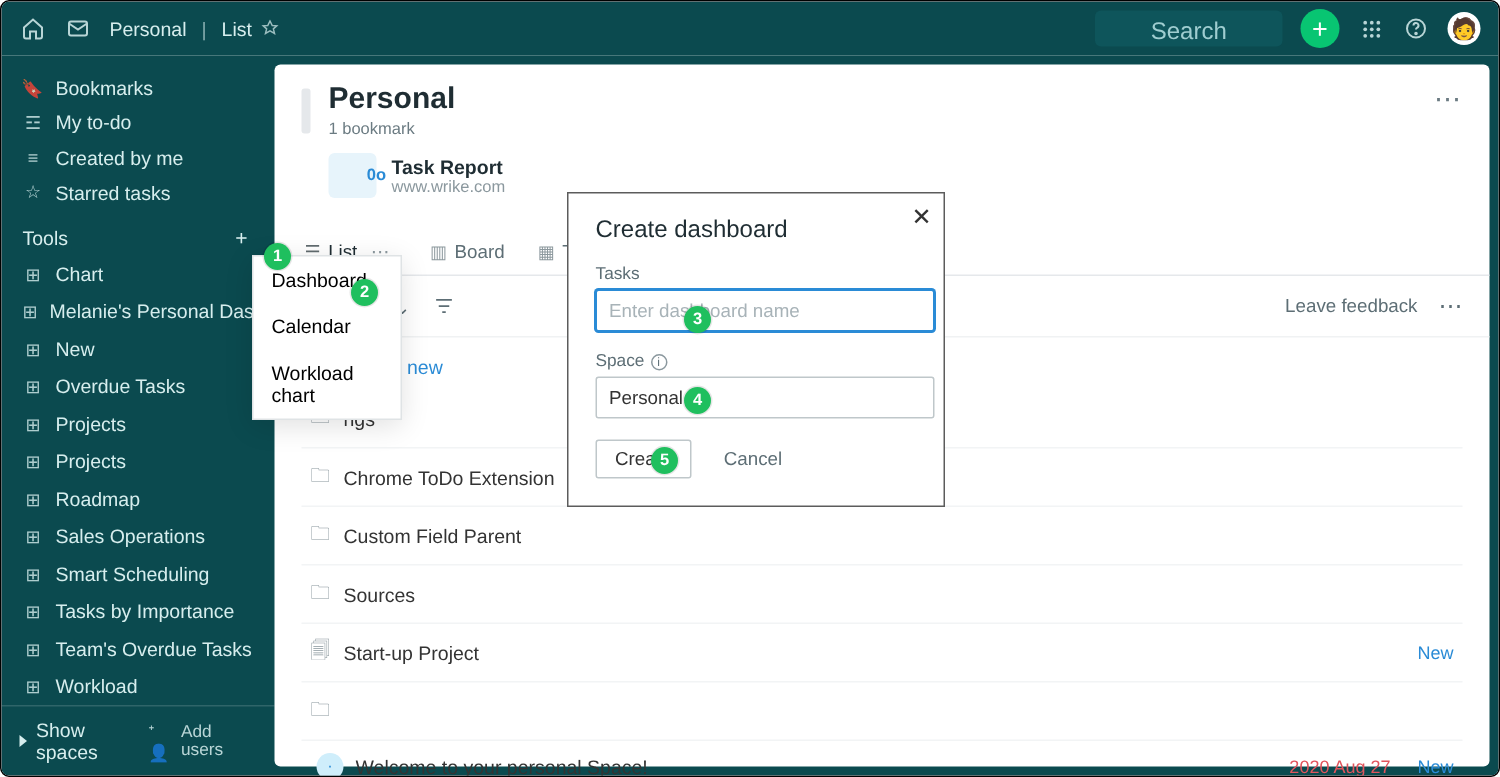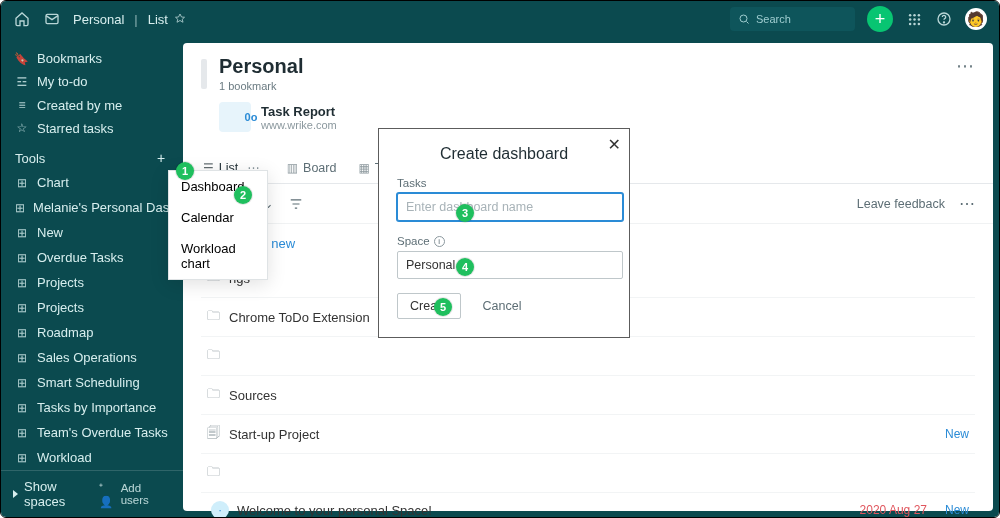--- a/index.html
+++ b/index.html
@@ -5,21 +5,21 @@
   * { box-sizing: border-box; margin: 0; padding: 0; font-family: -apple-system, "Segoe UI", Arial, sans-serif; }
   body { background: #fff; width: 1000px; height: 518px; overflow: hidden; position: relative; }
   .app { display: flex; flex-direction: column; height: 100%; border: 1px solid #000; border-radius: 6px; overflow: hidden; }
   
   .topbar { height: 36px; background: #0b4a4f; display:flex; align-items:center; padding:0 12px; color:#d7eeee; font-size:13px;}
   .topbar .left { display:flex; align-items:center; gap:12px; }
   .crumb-sep { opacity:.6; margin:0 4px; }
   .crumb { display:flex; align-items:center; gap:6px;}
   .pin { opacity:.7; }
   .topbar .right { margin-left:auto; display:flex; align-items:center; gap:12px; }
-  .search { background:#0e555b; height:24px; width:125px; border-radius:4px; display:flex; align-items:center; padding:0 8px; color:#9fcdd0; font-size:11px; gap:6px;}
+  .search { background:#0e555b; height:24px; width:125px; border-radius:4px; display:flex; align-items:center; padding:0 8px; color:#9fcdd0; font-size:16px; gap:6px;flex-direction:column;}
   .plus-pill { width:26px; height:26px; border-radius:50%; background:#08c572; display:flex; align-items:center; justify-content:center; color:#fff; font-size:18px; }
   .tb-icon { width:18px; height:18px; display:flex; align-items:center; justify-content:center; opacity:.85; }
   .avatar { width:22px; height:22px; border-radius:50%; background:#fff; display:flex; align-items:center; justify-content:center; font-size:14px; }
   
   .shell { flex:1; display:flex; background:#0b4a4f; min-height:0; }
   .sidebar { width:182px; color:#d7eeee; font-size:13px; display:flex; flex-direction:column; padding-top:10px; }
   .side-item { display:flex; align-items:center; gap:8px; padding:5px 14px; cursor:pointer; white-space:nowrap; overflow:hidden; }
   .side-item .ic { width:14px; display:flex; justify-content:center; opacity:.8; font-size:12px;}
   .side-header { padding:10px 14px 4px; font-weight:500; display:flex; align-items:center; }
   .side-header .add { margin-left:auto; width:16px;height:16px; display:flex; align-items:center; justify-content:center; color:#d7eeee; font-size:14px;}
@@ -53,21 +53,21 @@
   .row .rtext { flex:1; white-space:nowrap; overflow:hidden; text-overflow:ellipsis; }
   .row .rdate { color:#e0555d; font-size:12px; margin-right:18px;}
   .row .rstatus { color:#2a8bd6; font-size:12px; }
   .row .ric.user { width:18px; height:18px; border-radius:50%; background:#cfeefb; margin-right:8px; margin-left:4px; display:flex; align-items:center; justify-content:center; font-size:11px; color:#2a8bd6;}
   
   .dropdown { position:absolute; left:168px; top:170px; width:100px; background:#fff; border:1px solid #dfe3e5; box-shadow:0 4px 18px rgba(0,0,0,.12); font-size:13px; z-index:50; }
   .dropdown .ditem { padding:8px 12px; cursor:pointer; }
   
   .modal { position:absolute; left:378px; top:128px; width:252px; background:#fff; border:1px solid #5c5c5c; z-index:60; padding:16px 18px 18px; }
   .modal .close { position:absolute; right:8px; top:6px; font-size:16px; color:#333; cursor:pointer; }
-  .modal h2 { font-size:16px; color:#1f2d33; font-weight:500; margin-bottom:14px;text-align:center;}
+  .modal h2 { font-size:16px; color:#1f2d33; font-weight:500; margin-bottom:14px;}
   .modal label { font-size:11.5px; color:#5d6e75; display:flex; align-items:center; gap:4px; margin-bottom:4px; }
   .modal input, .modal .spacebox { height:28px; width: 226px; border:1px solid #bfc7ca; border-radius:2px; padding:0 8px; font-size:12.5px; color:#333; }
   .modal input::placeholder { color:#a8b3b8; }
   .field { margin-bottom:14px; position:relative;}
   .spacebox { display:flex; align-items:center; }
   .modal-actions { display:flex; gap:10px; align-items:center; }
   .btn { height:26px; padding:0 12px; border:1px solid #bfc7ca; background:#fff; border-radius:2px; font-size:12.5px; color:#333; cursor:pointer; display:flex; align-items:center;}
   .btn.link { border:none; color:#5d6e75;}
   
   .callout { position:absolute; width:18px; height:18px; border-radius:50%; background:#1fbf5e; color:#fff; font-size:11px; font-weight:600; display:flex; align-items:center; justify-content:center; z-index:90; box-shadow:0 0 0 1px rgba(0,0,0,.1);}
@@ -277,20 +277,21 @@
             <div class="row">
               <span class="ric">🗀</span>
               <span class="rtext">ngs</span>
             </div>
             <div class="row">
               <span class="ric">🗀</span>
               <span class="rtext">Chrome ToDo Extension</span>
             </div>
             <div class="row">
               <span class="ric">🗀</span>
+              <span class="rtext">Custom Field Parent</span>
             </div>
             <div class="row">
               <span class="ric">🗀</span>
               <span class="rtext">Sources</span>
             </div>
             <div class="row">
               <span class="ric">🗐</span>
               <span class="rtext">Start-up Project</span>
               <span class="rstatus">New</span>
             </div>

